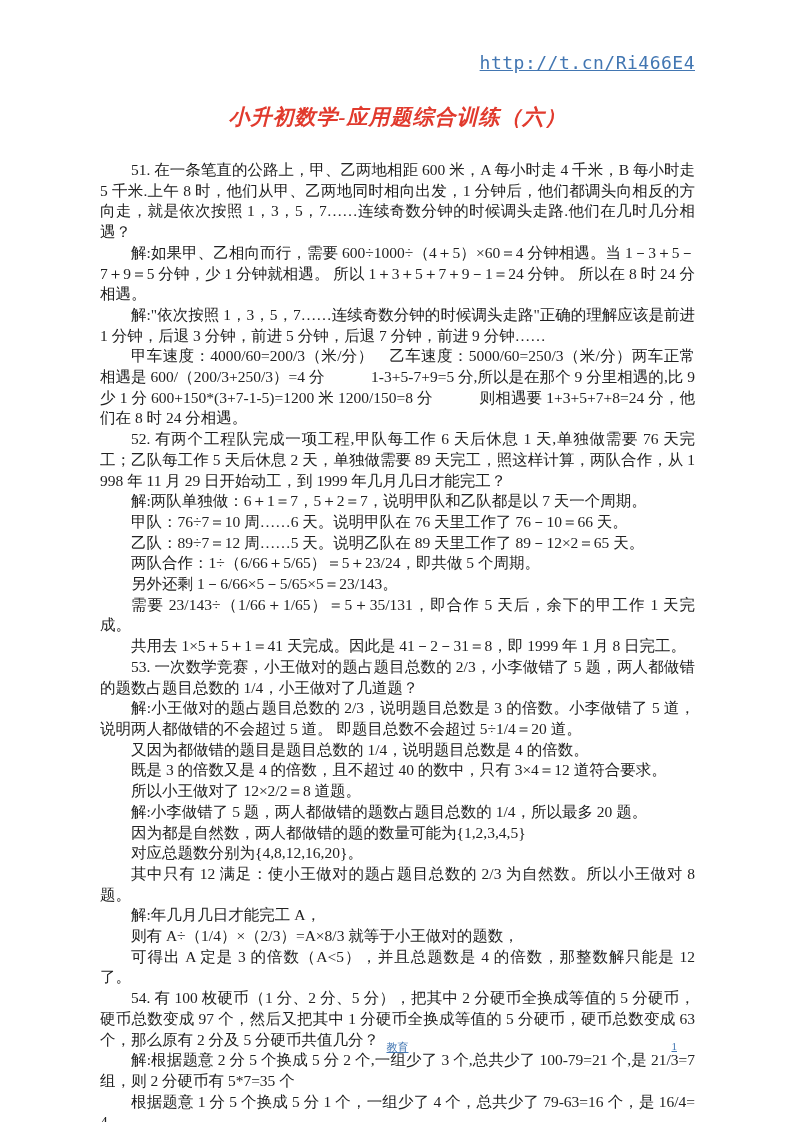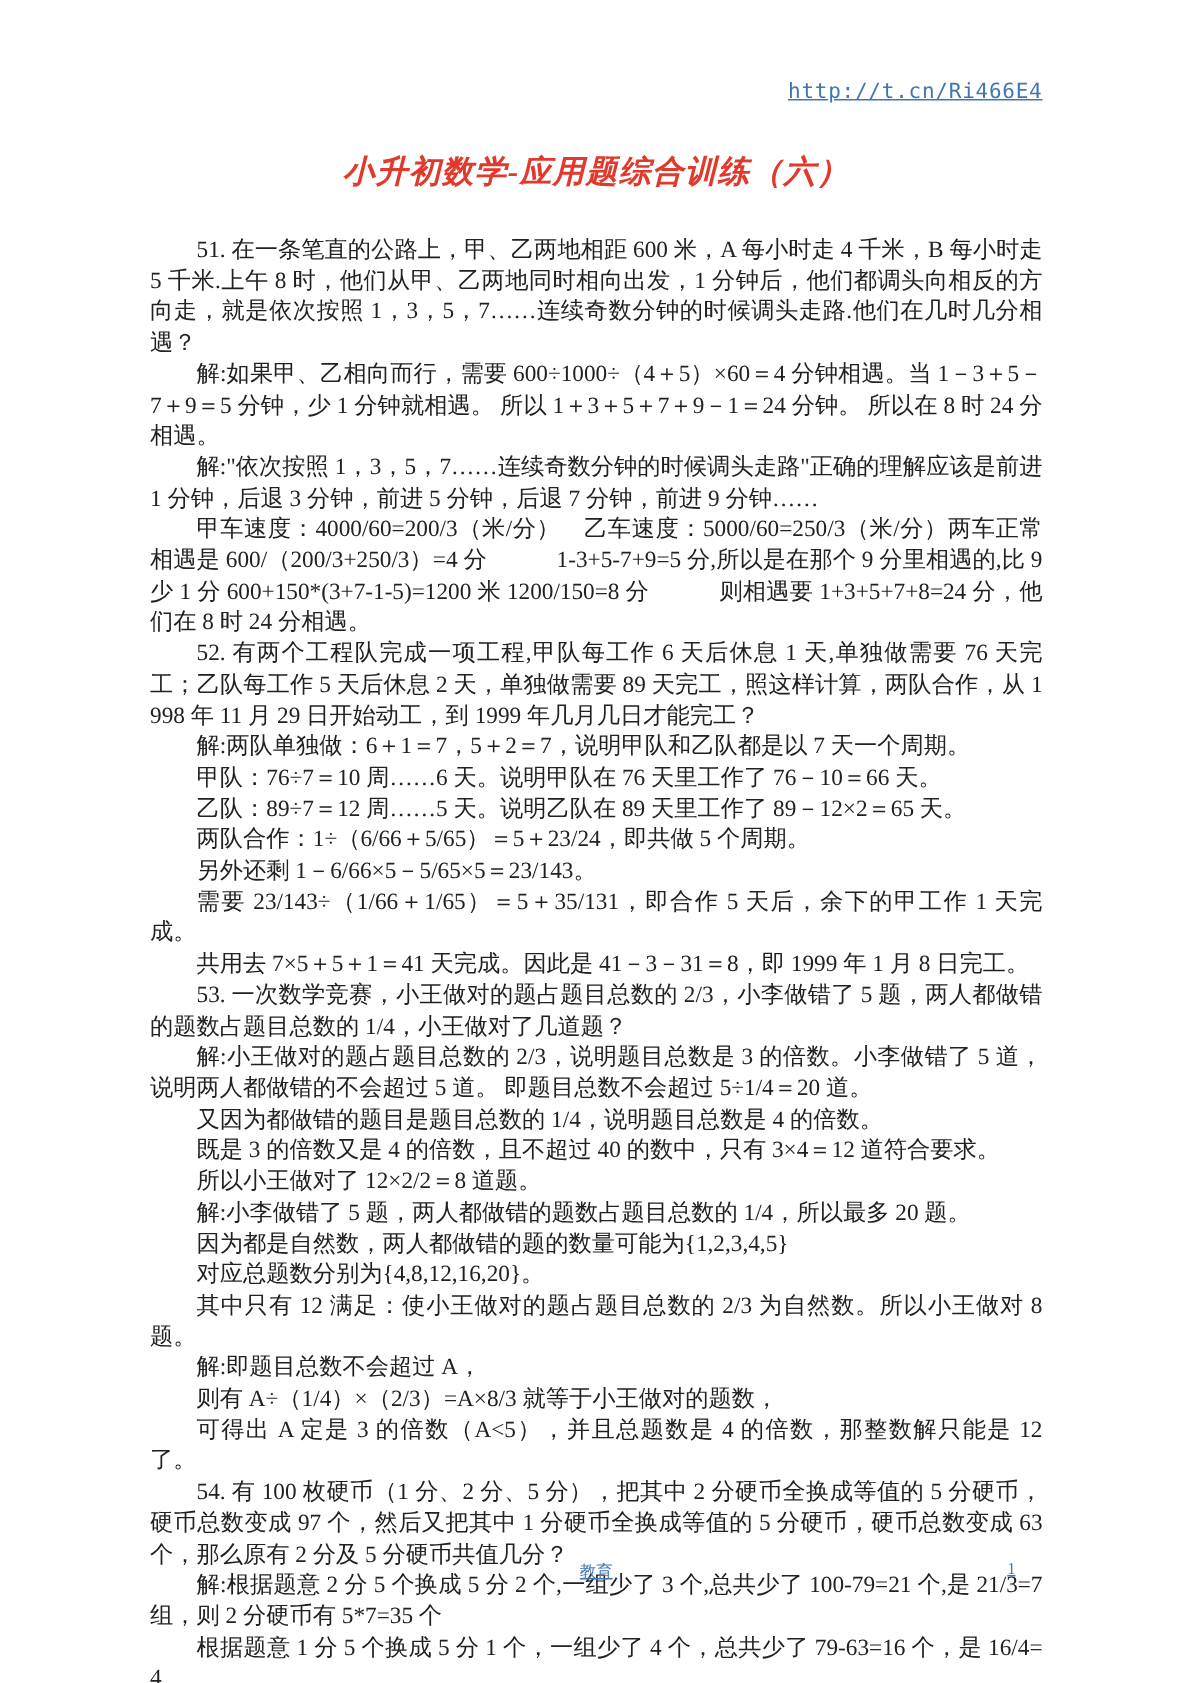--- a/index.html
+++ b/index.html
@@ -21,21 +21,21 @@
     top: 0;
     width: 595px;
     height: 1122px;
   }
   .header {
     padding-top: 52px;
     text-align: right;
   }
   .header a.doc-link {
     font-family: "DejaVu Sans Mono", "Liberation Mono", monospace;
-    font-size: 14px;
+    font-size: 18px;
     color: #4276b2;
     text-decoration: underline;
     letter-spacing: 0.5px;
   }
   h1.doc-title {
     margin: 30px 0 0 0;
     text-align: center;
     font-size: 21px;
     font-weight: bold;
     color: #e13a2d;
@@ -95,31 +95,31 @@
       <p class="para">解:如果甲、乙相向而行，需要 600÷1000÷（4＋5）×60＝4 分钟相遇。当 1－3＋5－7＋9＝5 分钟，少 1 分钟就相遇。 所以 1＋3＋5＋7＋9－1＝24 分钟。 所以在 8 时 24 分相遇。</p>
       <p class="para">解:"依次按照 1，3，5，7……连续奇数分钟的时候调头走路"正确的理解应该是前进 1 分钟，后退 3 分钟，前进 5 分钟，后退 7 分钟，前进 9 分钟……</p>
       <p class="para">甲车速度：4000/60=200/3（米/分）　乙车速度：5000/60=250/3（米/分）两车正常相遇是 600/（200/3+250/3）=4 分　　　1-3+5-7+9=5 分,所以是在那个 9 分里相遇的,比 9 少 1 分  600+150*(3+7-1-5)=1200 米  1200/150=8 分　　　则相遇要 1+3+5+7+8=24 分，他们在 8 时 24 分相遇。</p>
       <p class="para">52.  有两个工程队完成一项工程,甲队每工作 6 天后休息 1 天,单独做需要 76 天完工；乙队每工作 5 天后休息 2 天，单独做需要 89 天完工，照这样计算，两队合作，从 1998 年 11 月 29 日开始动工，到 1999 年几月几日才能完工？</p>
       <p class="para">解:两队单独做：6＋1＝7，5＋2＝7，说明甲队和乙队都是以 7 天一个周期。</p>
       <p class="para">甲队：76÷7＝10 周……6 天。说明甲队在 76 天里工作了 76－10＝66 天。</p>
       <p class="para">乙队：89÷7＝12 周……5 天。说明乙队在 89 天里工作了 89－12×2＝65 天。</p>
       <p class="para">两队合作：1÷（6/66＋5/65）＝5＋23/24，即共做 5 个周期。</p>
       <p class="para">另外还剩 1－6/66×5－5/65×5＝23/143。</p>
       <p class="para">需要 23/143÷（1/66＋1/65）＝5＋35/131，即合作 5 天后，余下的甲工作 1 天完成。</p>
-      <p class="para">共用去 7×5＋5＋1＝41 天完成。因此是 41－3－31＝8，即 1999 年 1 月 8 日完工。</p>
+      <p class="para">共用去 1×5＋5＋1＝41 天完成。因此是 41－2－31＝8，即 1999 年 1 月 8 日完工。</p>
       <p class="para">53.  一次数学竞赛，小王做对的题占题目总数的 2/3，小李做错了 5 题，两人都做错的题数占题目总数的 1/4，小王做对了几道题？</p>
       <p class="para">解:小王做对的题占题目总数的 2/3，说明题目总数是 3 的倍数。小李做错了 5 道，说明两人都做错的不会超过 5 道。 即题目总数不会超过 5÷1/4＝20 道。</p>
       <p class="para">又因为都做错的题目是题目总数的 1/4，说明题目总数是 4 的倍数。</p>
       <p class="para">既是 3 的倍数又是 4 的倍数，且不超过 40 的数中，只有 3×4＝12 道符合要求。</p>
       <p class="para">所以小王做对了 12×2/2＝8 道题。</p>
       <p class="para">解:小李做错了 5 题，两人都做错的题数占题目总数的 1/4，所以最多 20 题。</p>
       <p class="para">因为都是自然数，两人都做错的题的数量可能为{1,2,3,4,5}</p>
       <p class="para">对应总题数分别为{4,8,12,16,20}。</p>
       <p class="para">其中只有 12 满足：使小王做对的题占题目总数的 2/3 为自然数。所以小王做对 8 题。</p>
-      <p class="para">解:即题目总数不会超过 A，</p>
+      <p class="para">解:年几月几日才能完工 A，</p>
       <p class="para">则有 A÷（1/4）×（2/3）=A×8/3 就等于小王做对的题数，</p>
       <p class="para">可得出 A 定是 3 的倍数（A&lt;5），并且总题数是 4 的倍数，那整数解只能是 12 了。</p>
       <p class="para">54.  有 100 枚硬币（1 分、2 分、5 分），把其中 2 分硬币全换成等值的 5 分硬币，硬币总数变成 97 个，然后又把其中 1 分硬币全换成等值的 5 分硬币，硬币总数变成 63 个，那么原有 2 分及 5 分硬币共值几分？</p>
       <p class="para">解:根据题意 2 分 5 个换成 5 分 2 个,一组少了 3 个,总共少了 100-79=21 个,是 21/3=7 组，则 2 分硬币有 5*7=35 个</p>
       <p class="para">根据题意 1 分 5 个换成 5 分 1 个，一组少了 4 个，总共少了 79-63=16 个，是 16/4=4</p>
     </div>
 
   <div class="footer">
     <div class="footer-center">
       <a href="#">教育</a>

